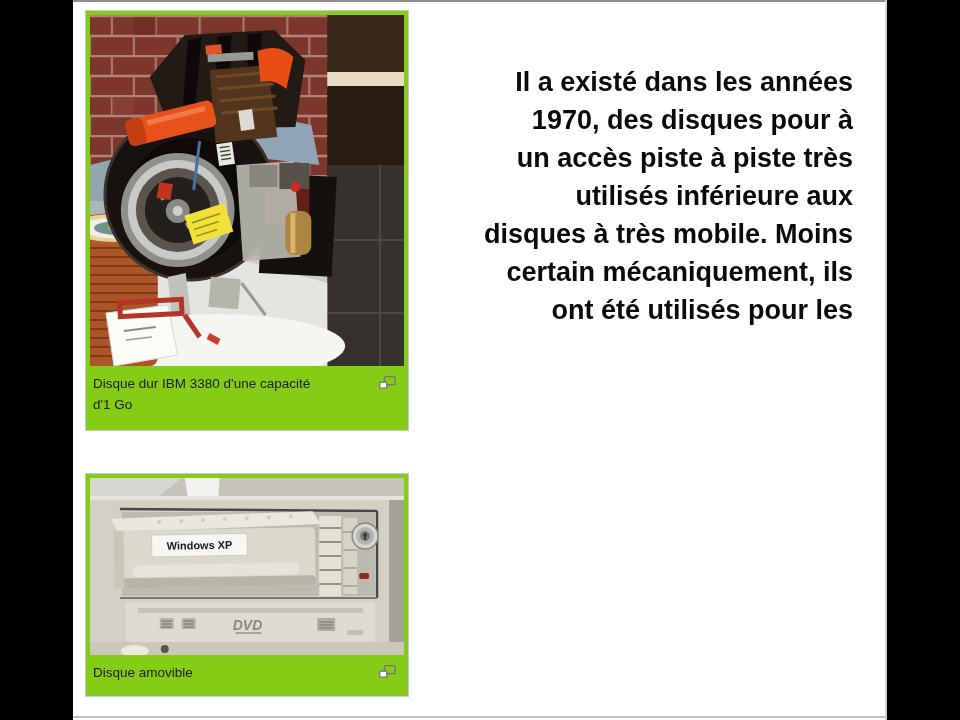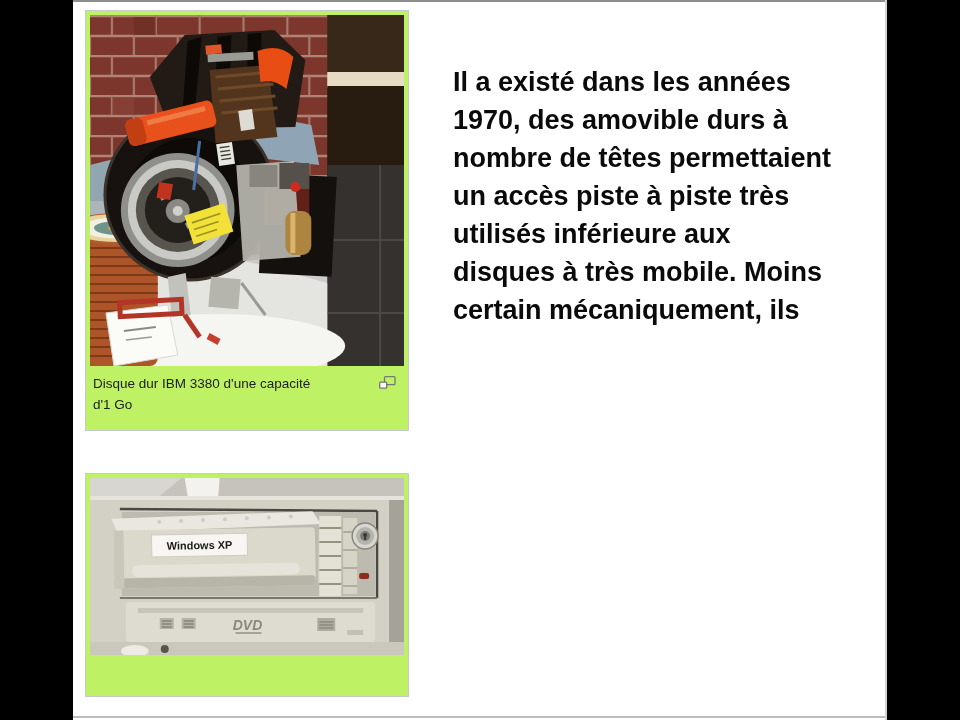--- a/index.html
+++ b/index.html
@@ -5,37 +5,37 @@
 <style>
   html,body{margin:0;padding:0;background:#000;}
   .stage{position:relative;width:960px;height:720px;background:#000;overflow:hidden;
          font-family:"Liberation Sans","DejaVu Sans",sans-serif;}
   .slide{position:absolute;left:73px;top:0;width:814px;height:720px;background:#fff;}
   .edge{position:absolute;left:0;width:100%;}
   .edge.top{top:0;height:2px;background:#8e8e8e;}
   .edge.bottom{top:716px;height:2px;background:#bdbdbd;}
   .edge.right{left:auto;right:0;top:0;width:2px;height:100%;background:#d2d2d2;}
 
-  .thumb{position:absolute;left:12px;width:324px;background:#bef264;
+  .thumb{position:absolute;left:12px;width:324px;background:#84cc16;
          border:1px solid #c6cace;box-sizing:border-box;padding:4px;}
   .thumb1{top:10px;height:421px;}
   .thumb2{top:473px;height:224px;}
   .thumb-img{width:314px;overflow:hidden;background:#ccc;}
   .thumb1 .thumb-img{height:351px;}
   .thumb2 .thumb-img{height:177px;}
   .thumb-img svg{display:block;width:100%;height:100%;}
 
   .thumb-caption{display:flex;justify-content:space-between;align-items:flex-start;
                  padding:7px 2px 0 3px;font-size:13.5px;line-height:21px;color:#202122;}
   .cap-text{max-width:282px;}
   .magnify{flex:0 0 auto;margin-top:3px;margin-right:6px;}
   .magnify svg{display:block;}
 
   .paragraph{position:absolute;left:380px;top:63px;width:400px;
-             font-size:27px;font-weight:bold;line-height:38px;color:#0a0a0a;}
+             font-size:27px;font-weight:bold;line-height:38px;color:#0a0a0a;text-align:right;}
   .pline{white-space:nowrap;}
 </style>
 </head>
 <body>
 
 <div class="stage">
   <div class="slide">
     <div class="edge top"></div>
     <div class="edge bottom"></div>
     <div class="edge right"></div>
@@ -233,25 +233,36 @@
             <rect x="228" y="140" width="18" height="13" fill="#aeaba0"></rect>
             <path d="M230 144h14M230 147h14M230 150h14" stroke="#7a776d" stroke-width="1"></path>
             <rect x="258" y="152" width="16" height="5" fill="#c2bfb4"></rect>
           </g>
 
           <rect x="0" y="164" width="315" height="13" fill="#cac7bc"></rect>
           <ellipse cx="45" cy="173" rx="14" ry="6" fill="#eceae3"></ellipse>
           <circle cx="75" cy="171" r="4" fill="#57544c"></circle>
         </svg>
       </div>
+      <figcaption class="thumb-caption">
+        <div class="cap-text">
+          <span class="cap-line">Disque amovible</span>
+        </div>
+        <span class="magnify">
+          <svg width="17" height="13" viewBox="0 0 17 13">
+            <rect x="5.5" y="0.7" width="10.5" height="8" rx="1" fill="none" stroke="#767676" stroke-width="1.3"></rect>
+            <rect x="0.7" y="6.2" width="7" height="6" rx="1" fill="#f8f9fa" stroke="#767676" stroke-width="1.3"></rect>
+          </svg>
+        </span>
+      </figcaption>
     </figure>
 
     <div class="paragraph">
       <div class="pline">Il a existé dans les années</div>
-      <div class="pline">1970, des amovible durs à</div>
-      <div class="pline">nombre de têtes permettaient</div>
+      <div class="pline">1970, des disques pour à</div>
       <div class="pline">un accès piste à piste très</div>
       <div class="pline">utilisés inférieure aux</div>
       <div class="pline">disques à très mobile. Moins</div>
       <div class="pline">certain mécaniquement, ils</div>
+      <div class="pline">ont été utilisés pour les</div>
     </div>
   </div>
 </div>
 
 </body></html>

